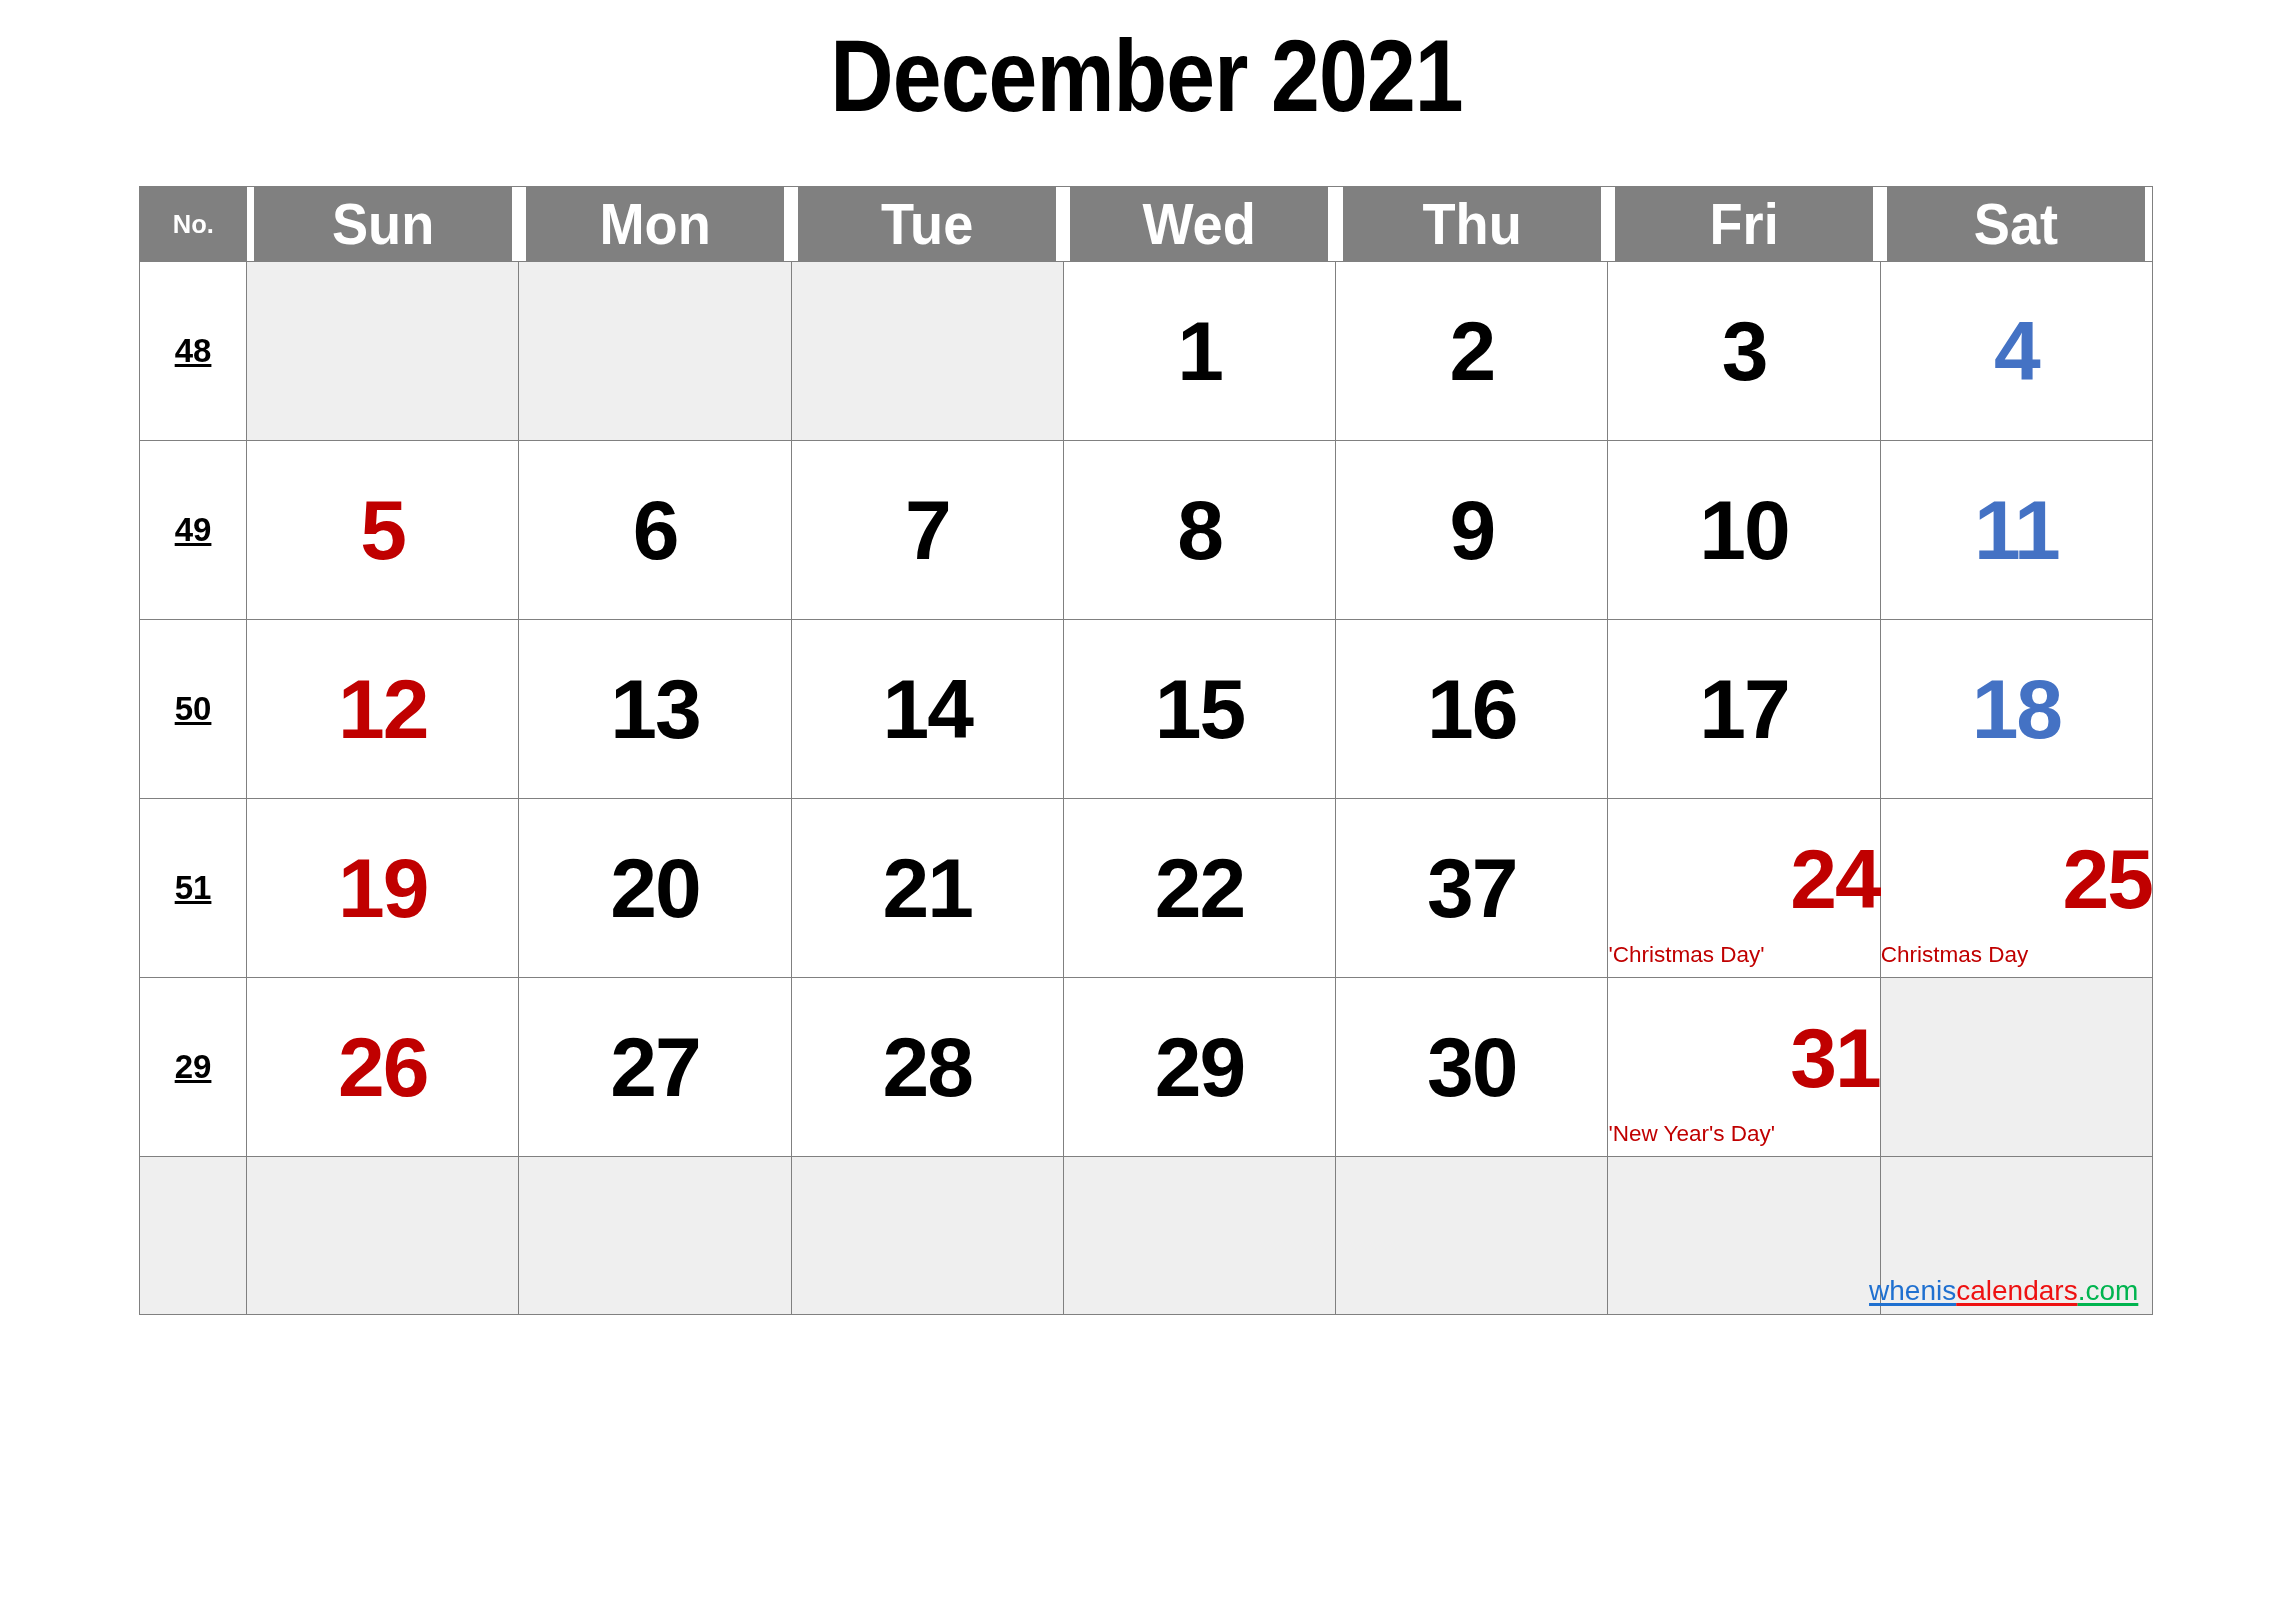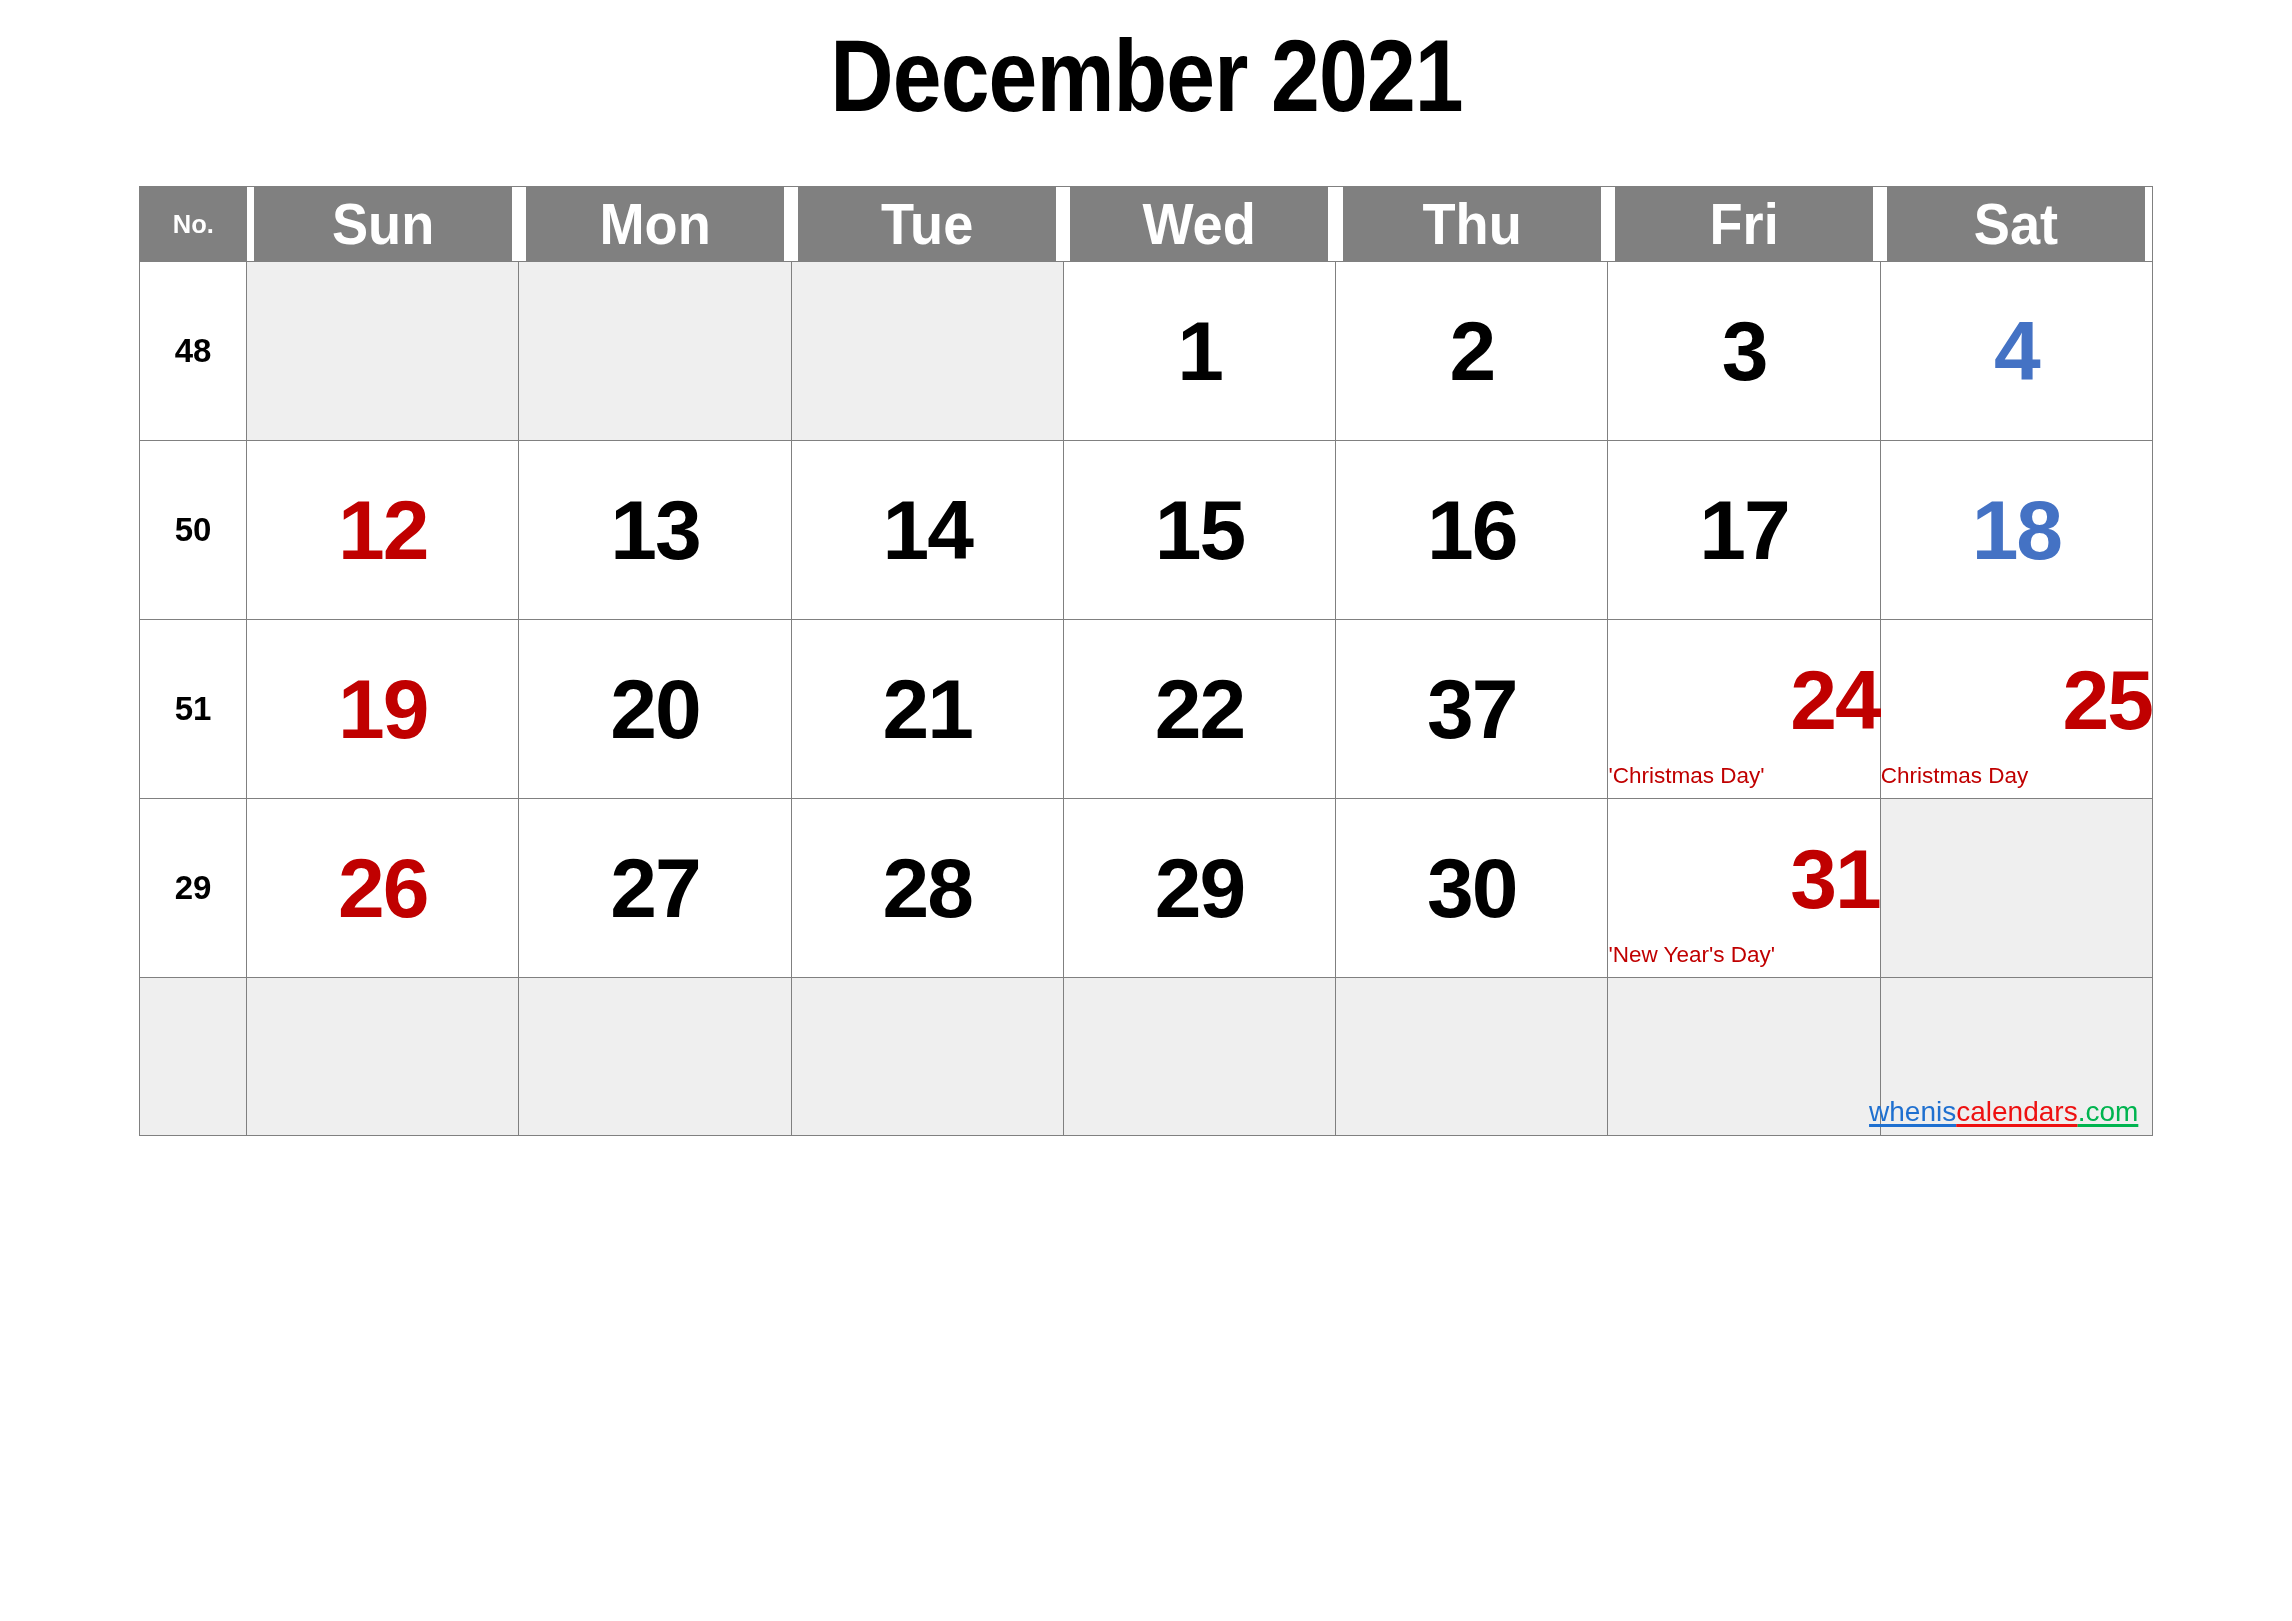--- a/index.html
+++ b/index.html
@@ -88,20 +88,21 @@
     background: #ffffff;
     position: relative;
   }
 
   td.wk-no {
     background: #ffffff;
     font-size: 33px;
     font-weight: bold;
     color: #000000;
     vertical-align: middle;
+    text-decoration: underline;
   }
 
   td.empty   { background: #efefef; }
   td.filler  { background: #efefef; }
 
   tr.footer-row td {
     height: 157px;
     background: #efefef;
     vertical-align: bottom;
   }
@@ -200,20 +201,44 @@
               <span class="daynum ">2</span>
             </td>
             <td class="day-cell">
               <span class="daynum ">3</span>
             </td>
             <td class="day-cell">
               <span class="daynum sat">4</span>
             </td>
           </tr>
           <tr>
+            <td class="wk-no">49</td>
+            <td class="day-cell">
+              <span class="daynum sun">5</span>
+            </td>
+            <td class="day-cell">
+              <span class="daynum ">6</span>
+            </td>
+            <td class="day-cell">
+              <span class="daynum ">7</span>
+            </td>
+            <td class="day-cell">
+              <span class="daynum ">8</span>
+            </td>
+            <td class="day-cell">
+              <span class="daynum ">9</span>
+            </td>
+            <td class="day-cell">
+              <span class="daynum ">10</span>
+            </td>
+            <td class="day-cell">
+              <span class="daynum sat">11</span>
+            </td>
+          </tr>
+          <tr>
             <td class="wk-no">50</td>
             <td class="day-cell">
               <span class="daynum sun">12</span>
             </td>
             <td class="day-cell">
               <span class="daynum ">13</span>
             </td>
             <td class="day-cell">
               <span class="daynum ">14</span>
             </td>

